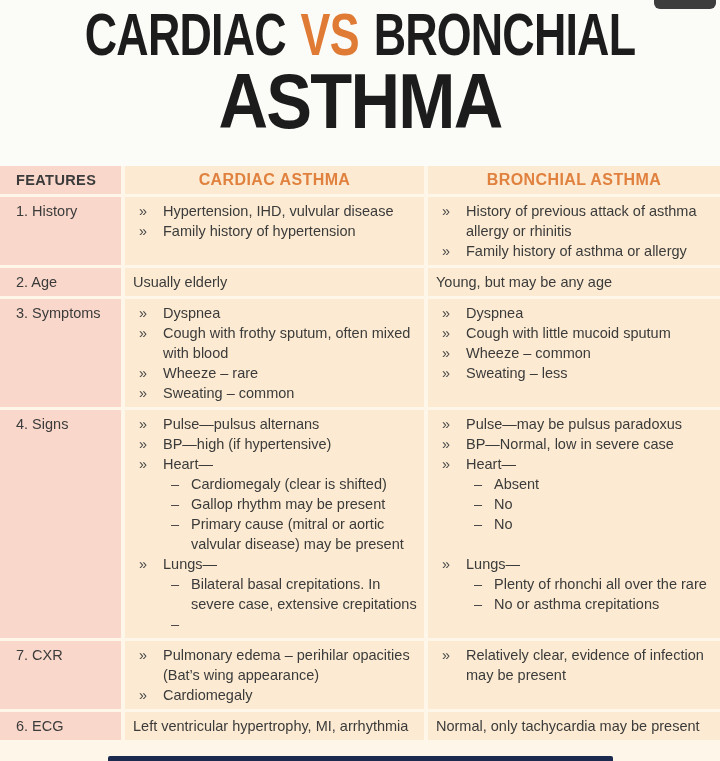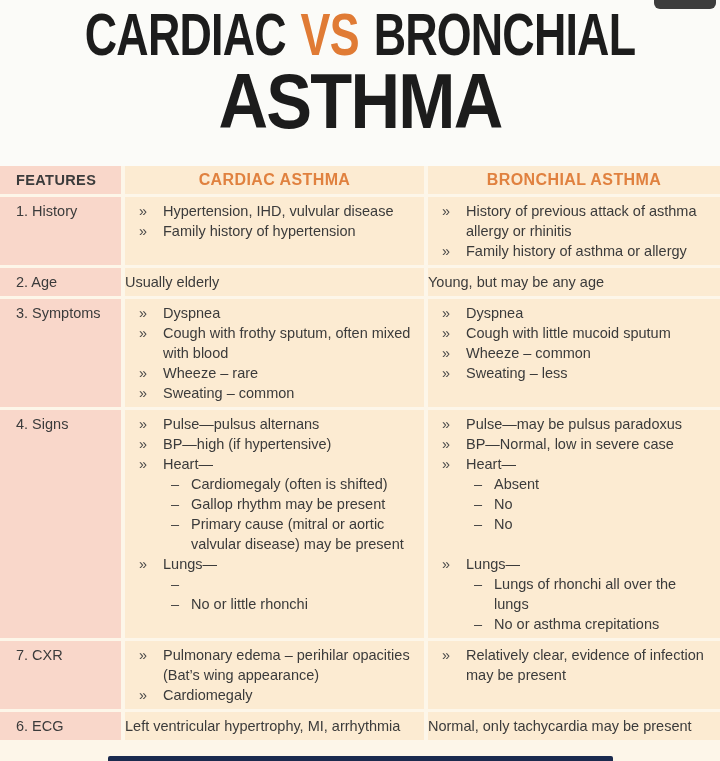--- a/index.html
+++ b/index.html
@@ -37,21 +37,21 @@
   .card-col{width:299px;flex:0 0 299px;background:#fcebd2;}
   .bron-col{flex:1 1 auto;background:#fcebd2;}
   
   .thead .cell{padding-top:5px;font-size:16px;font-weight:bold;letter-spacing:0.4px;}
   .thead .feat-col{color:#8e7166;padding-left:12px;}
   .thead .card-col,.thead .bron-col{color:#e0813f;text-align:center;}
   
   .trow .feat-col{padding:4px 4px 4px 16px;font-size:14.5px;color:#3b3b3b;line-height:20px;}
   .content-cell{padding:4px 6px 4px 0;font-size:14.5px;color:#3b3b3b;line-height:20px;}
   .item{display:flex;align-items:flex-start;}
-  .item.lvl0{padding-left:0;}
+  .item.lvl0{padding-left:8px;}
   .item.lvl1{padding-left:14px;}
   .item.lvl1 .bullet{flex:0 0 14px;margin-right:10px;}
   .item.lvl2{padding-left:46px;}
   .item.lvl2 .bullet{flex:0 0 12px;margin-right:8px;}
   .bullet{color:#4a4a4a;}
   .itext{flex:1 1 auto;}
   
   .bottom-bar{
     position:absolute;bottom:0;left:108px;width:505px;height:5px;
     background:#1b2a4e;border-radius:2px 2px 0 0;z-index:5;
@@ -159,40 +159,40 @@
           <div class="item lvl1">
             <span class="bullet">»</span>
             <span class="itext">BP—high (if hypertensive)</span>
           </div>
           <div class="item lvl1">
             <span class="bullet">»</span>
             <span class="itext">Heart—</span>
           </div>
           <div class="item lvl2">
             <span class="bullet">–</span>
-            <span class="itext">Cardiomegaly (often is shifted)</span>
+            <span class="itext">Cardiomegaly (clear is shifted)</span>
           </div>
           <div class="item lvl2">
             <span class="bullet">–</span>
             <span class="itext">Gallop rhythm may be present</span>
           </div>
           <div class="item lvl2">
             <span class="bullet">–</span>
             <span class="itext">Primary cause (mitral or aortic valvular disease) may be present</span>
           </div>
           <div class="item lvl1">
             <span class="bullet">»</span>
             <span class="itext">Lungs—</span>
           </div>
           <div class="item lvl2">
             <span class="bullet">–</span>
-          </div>
-          <div class="item lvl2">
-            <span class="bullet">–</span>
-            <span class="itext">No or little rhonchi</span>
+            <span class="itext">Bilateral basal crepitations. In severe case, extensive crepitations</span>
+          </div>
+          <div class="item lvl2">
+            <span class="bullet">–</span>
           </div>
         </div>
         <div class="cell content-cell bron-col">
           <div class="item lvl1">
             <span class="bullet">»</span>
             <span class="itext">Pulse—may be pulsus paradoxus</span>
           </div>
           <div class="item lvl1">
             <span class="bullet">»</span>
             <span class="itext">BP—Normal, low in severe case</span>
@@ -212,21 +212,21 @@
           <div class="item lvl2">
             <span class="bullet">–</span>
             <span class="itext">No</span>
           </div>
           <div class="item lvl1" style="margin-top: 20px;">
             <span class="bullet">»</span>
             <span class="itext">Lungs—</span>
           </div>
           <div class="item lvl2">
             <span class="bullet">–</span>
-            <span class="itext">Lungs of rhonchi all over the lungs</span>
+            <span class="itext">Plenty of rhonchi all over the rare</span>
           </div>
           <div class="item lvl2">
             <span class="bullet">–</span>
             <span class="itext">No or asthma crepitations</span>
           </div>
         </div>
       </div>
       <div class="trow">
         <div class="cell feat-col">7. CXR</div>
         <div class="cell content-cell card-col">

